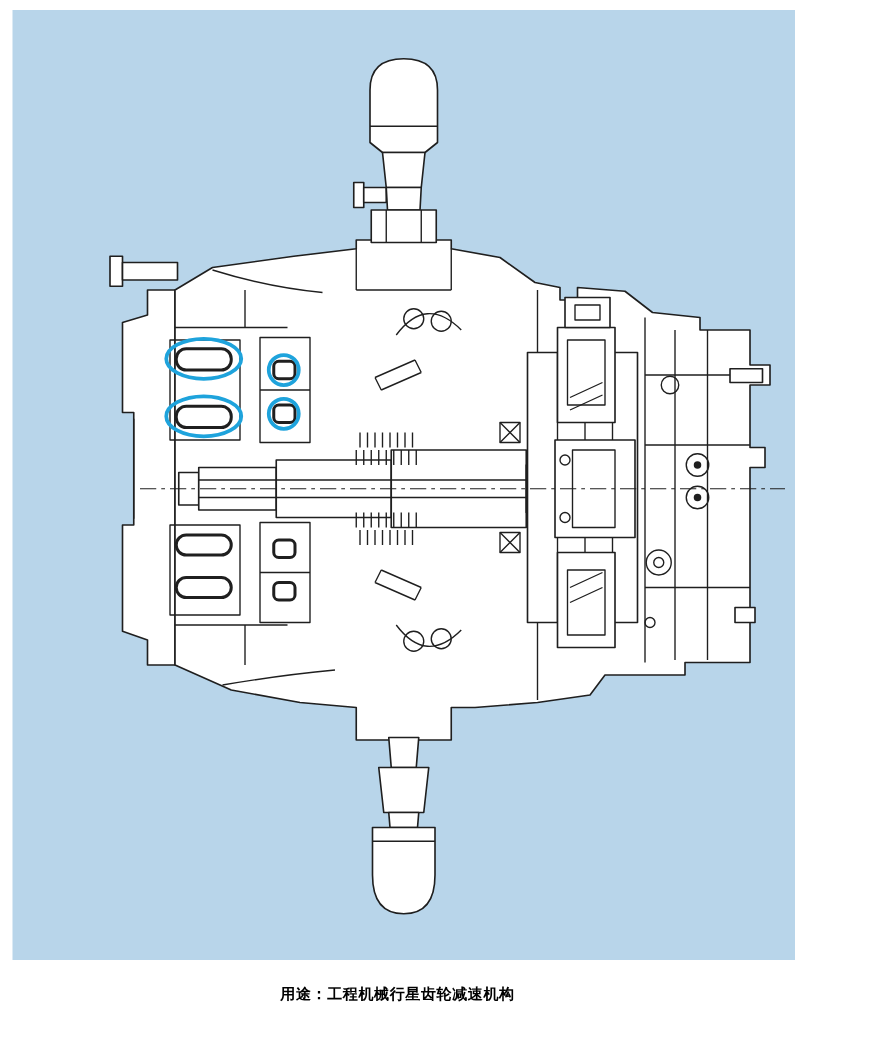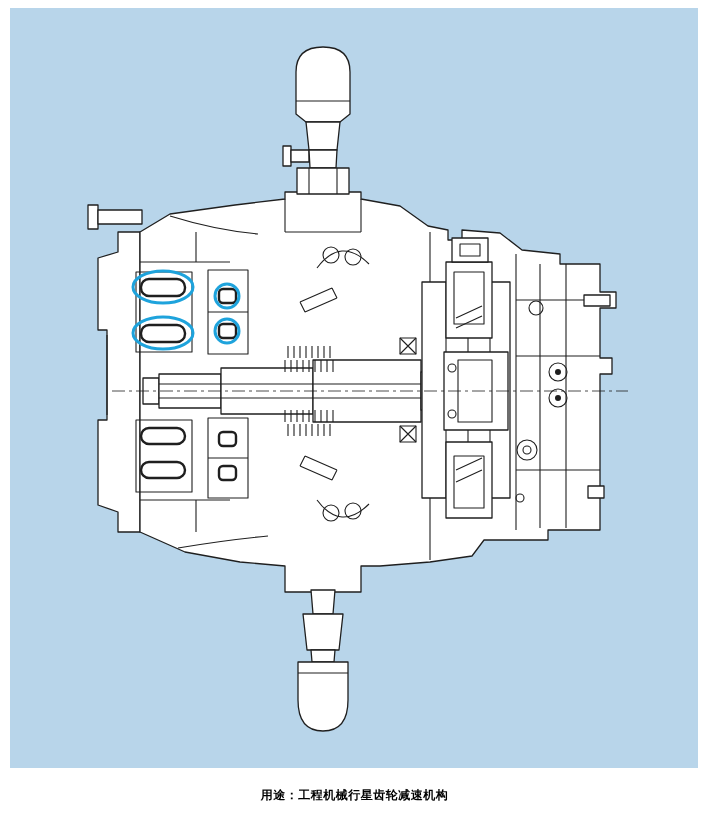--- a/index.html
+++ b/index.html
@@ -1,16 +1,16 @@
 <!DOCTYPE html>
 <html style="--background: #ffffff; --panel: #b8d5ea; --line: #1f1f1f; --highlight: #1ea3dc;"><head>
 <meta charset="utf-8">
 <style>
   html,body{margin:0;padding:0;background:#fff;}
-  .page{position:relative;width:709px;height:836px;background:var(--background,#fff);overflow:hidden;
+  .page{position:relative;width:636px;height:836px;background:var(--background,#fff);overflow:hidden;
         font-family:"DejaVu Sans",sans-serif;}
   svg{position:absolute;left:0;top:0;display:block;}
   .panel{fill:var(--panel,#b8d5ea);}
   .solid{fill:#ffffff;stroke:var(--line,#1f1f1f);stroke-width:1.3;stroke-linejoin:round;}
   .ln{fill:none;stroke:var(--line,#1f1f1f);stroke-width:1.1;stroke-linejoin:round;}
   .roller{fill:#ffffff;stroke:var(--line,#1f1f1f);stroke-width:2.4;}
   .dot{fill:var(--line,#1f1f1f);stroke:none;}
   .cl{fill:none;stroke:var(--line,#1f1f1f);stroke-width:0.8;stroke-dasharray:13 4 3 4;}
   .hl{fill:none;stroke:var(--highlight,#1ea3dc);stroke-width:3;}
   .caption{position:absolute;left:0;right:0;top:787px;text-align:center;

